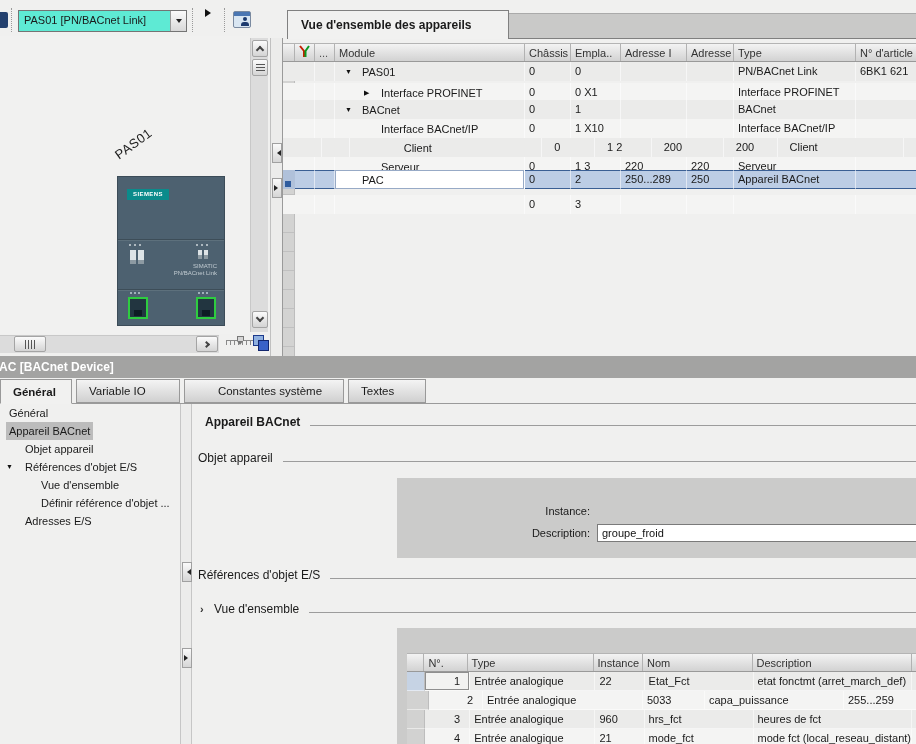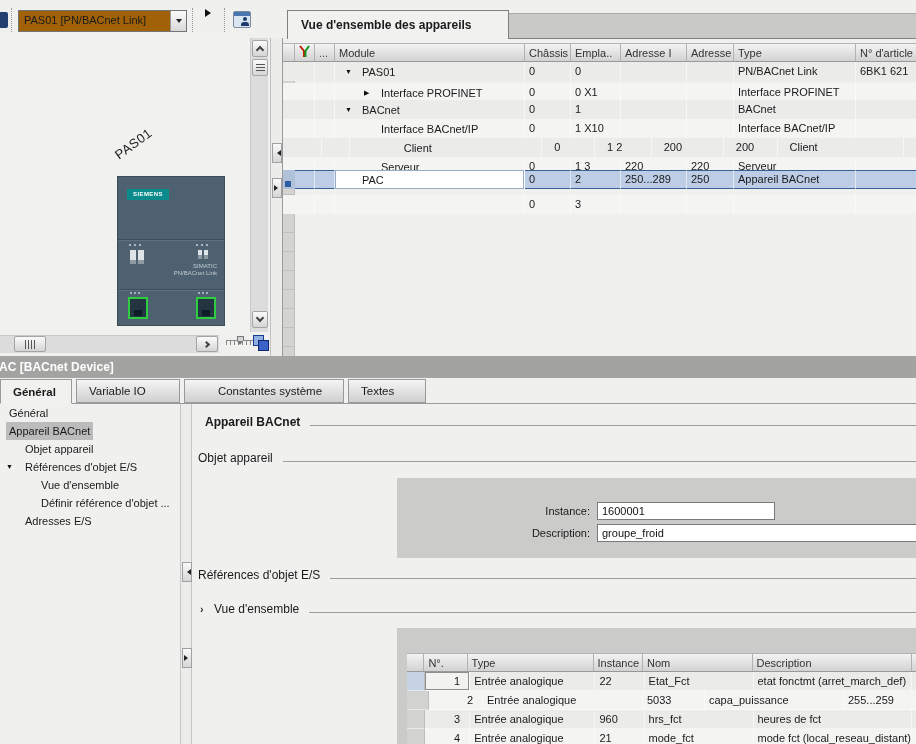--- a/index.html
+++ b/index.html
@@ -5,21 +5,21 @@
   *{box-sizing:border-box;margin:0;padding:0}
   body{margin:0;background:#888}
   .screen{position:relative;width:916px;height:744px;background:#f0f0ef;overflow:hidden;
           font-family:"Liberation Sans",sans-serif;font-size:11px;color:#1a1a1a}
 
   
   .devpanel{position:absolute;left:0;top:0;width:270px;height:356px}
   .clipicon{position:absolute;left:-5px;top:12px;width:13px;height:16px;background:#24406e;border-radius:2px}
   .clipicon:after{content:"";position:absolute;right:-3px;top:5px;border:3px solid transparent;border-left:4px solid #24406e}
   .vsep{position:absolute;top:8px;height:24px;border-left:1px dotted #9a9a9a}
-  .dropdown{position:absolute;left:18px;top:10px;width:169px;height:22px;background:#a16207;border:1px solid #747474;display:flex;align-items:stretch}
+  .dropdown{position:absolute;left:18px;top:10px;width:169px;height:22px;background:#5eead4;border:1px solid #747474;display:flex;align-items:stretch}
   .ddtext{flex:1;padding:3px 0 0 5px;white-space:nowrap;overflow:hidden}
   .ddbtn{width:16px;border-left:1px solid #9a9a9a;background:linear-gradient(#fbfbfb,#d8d8d8);display:flex;align-items:center;justify-content:center}
   .tridown{width:0;height:0;border:3px solid transparent;border-top:4px solid #222;margin-top:3px}
   .flyout{position:absolute;left:205px;top:9px;width:0;height:0;border:4px solid transparent;border-left:6px solid #111}
   .dvicon{position:absolute;left:233px;top:11px;width:18px;height:17px;background:#d9e6f2;border:1px solid #7a8aa0;border-radius:2px}
   .dvicon .bar{position:absolute;left:0;top:0;width:100%;height:4px;background:#4a76b2}
   .dvicon .head{position:absolute;right:3px;bottom:6px;width:4px;height:4px;border-radius:50%;background:#1c3a6e}
   .dvicon .body{position:absolute;right:1px;bottom:1px;width:8px;height:4px;border-radius:3px 3px 0 0;background:#1c3a6e}
 
   .canvas{position:absolute;left:0;top:36px;width:250px;height:298px;background:#f1f1f0}
@@ -408,21 +408,20 @@
 
   <div class="pcontent">
     <div class="sect b" style="left:13px;top:11px">
       <span>Appareil BACnet</span>
     </div>
     <div class="sect" style="left:6px;top:47px">
       <span>Objet appareil</span>
     </div>
     <div class="gbox" style="top:74px;height:80px">
       <div class="flabel" style="top:27px">Instance:</div>
-      <input class="fin" style="left: 200px; top: 24px; width: 178px;" value="1600001">
       <div class="flabel" style="top:49px">Description:</div>
       <input class="fin" style="left: 200px; top: 46px; width: 505px;" value="groupe_froid">
     </div>
     <div class="sect" style="left:6px;top:164px">
       <span>Références d'objet E/S</span>
     </div>
     <div class="sect" style="left:8px;top:198px">
       <span class="chevron">›</span>
       <span>Vue d'ensemble</span>
     </div>

